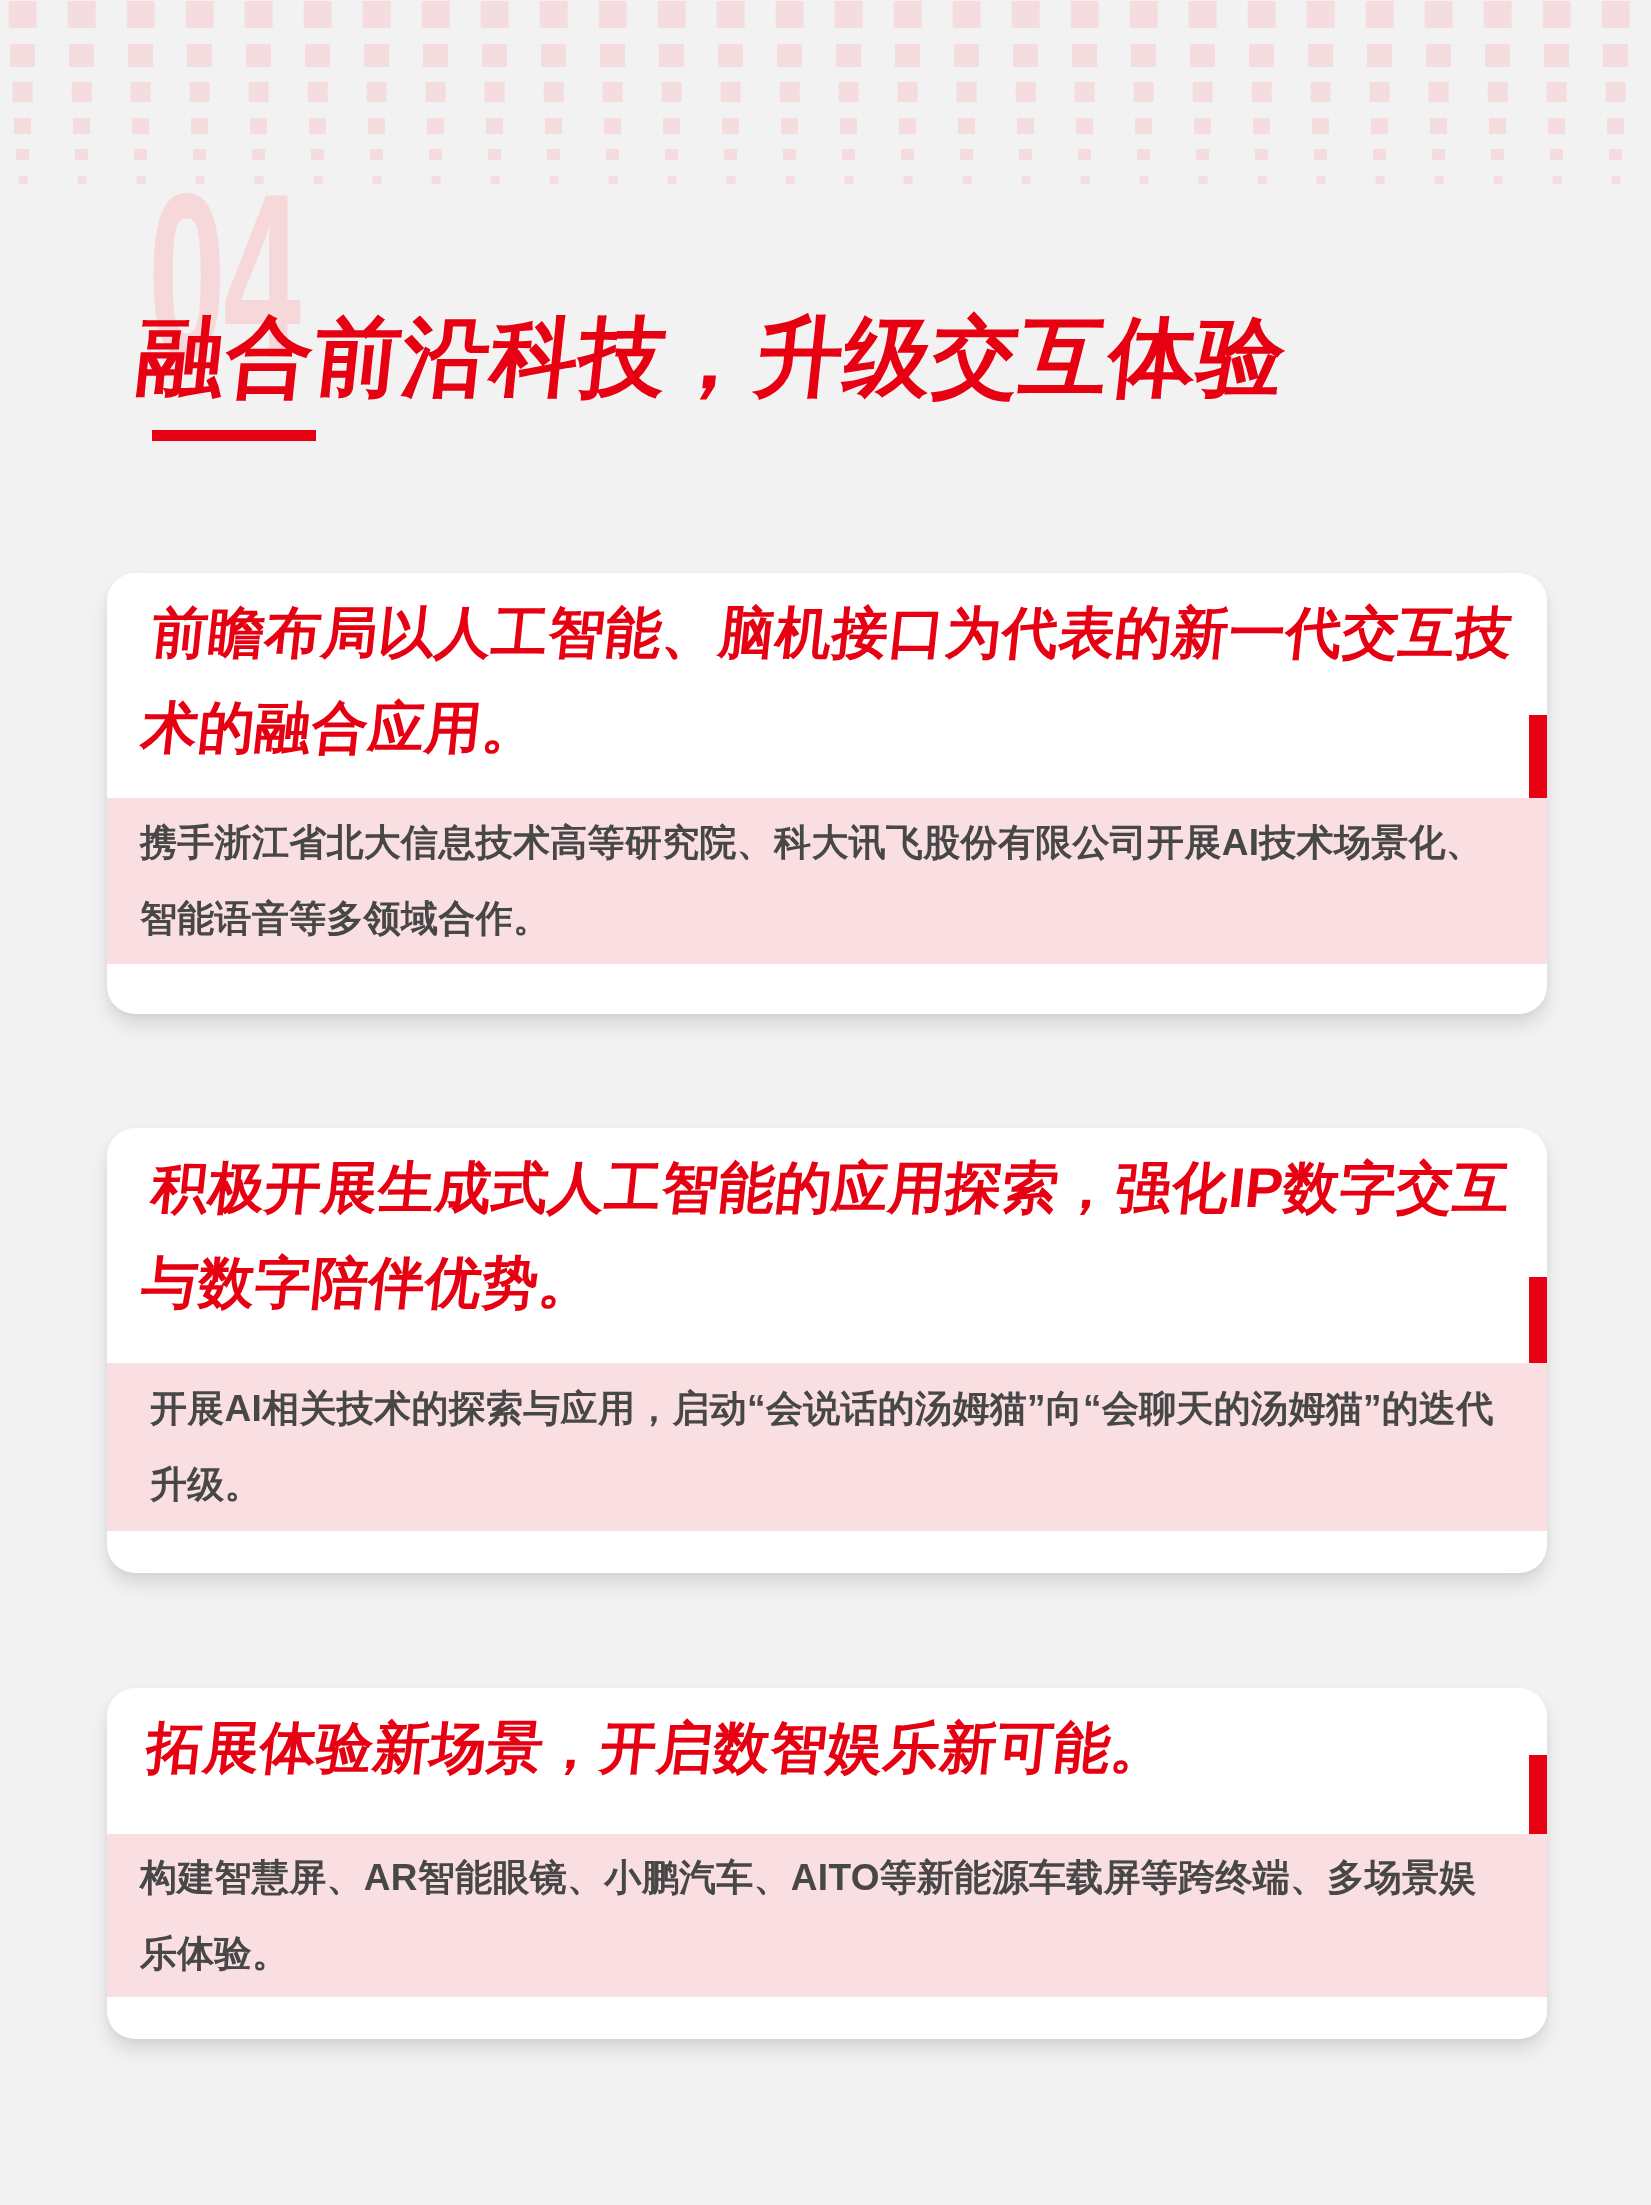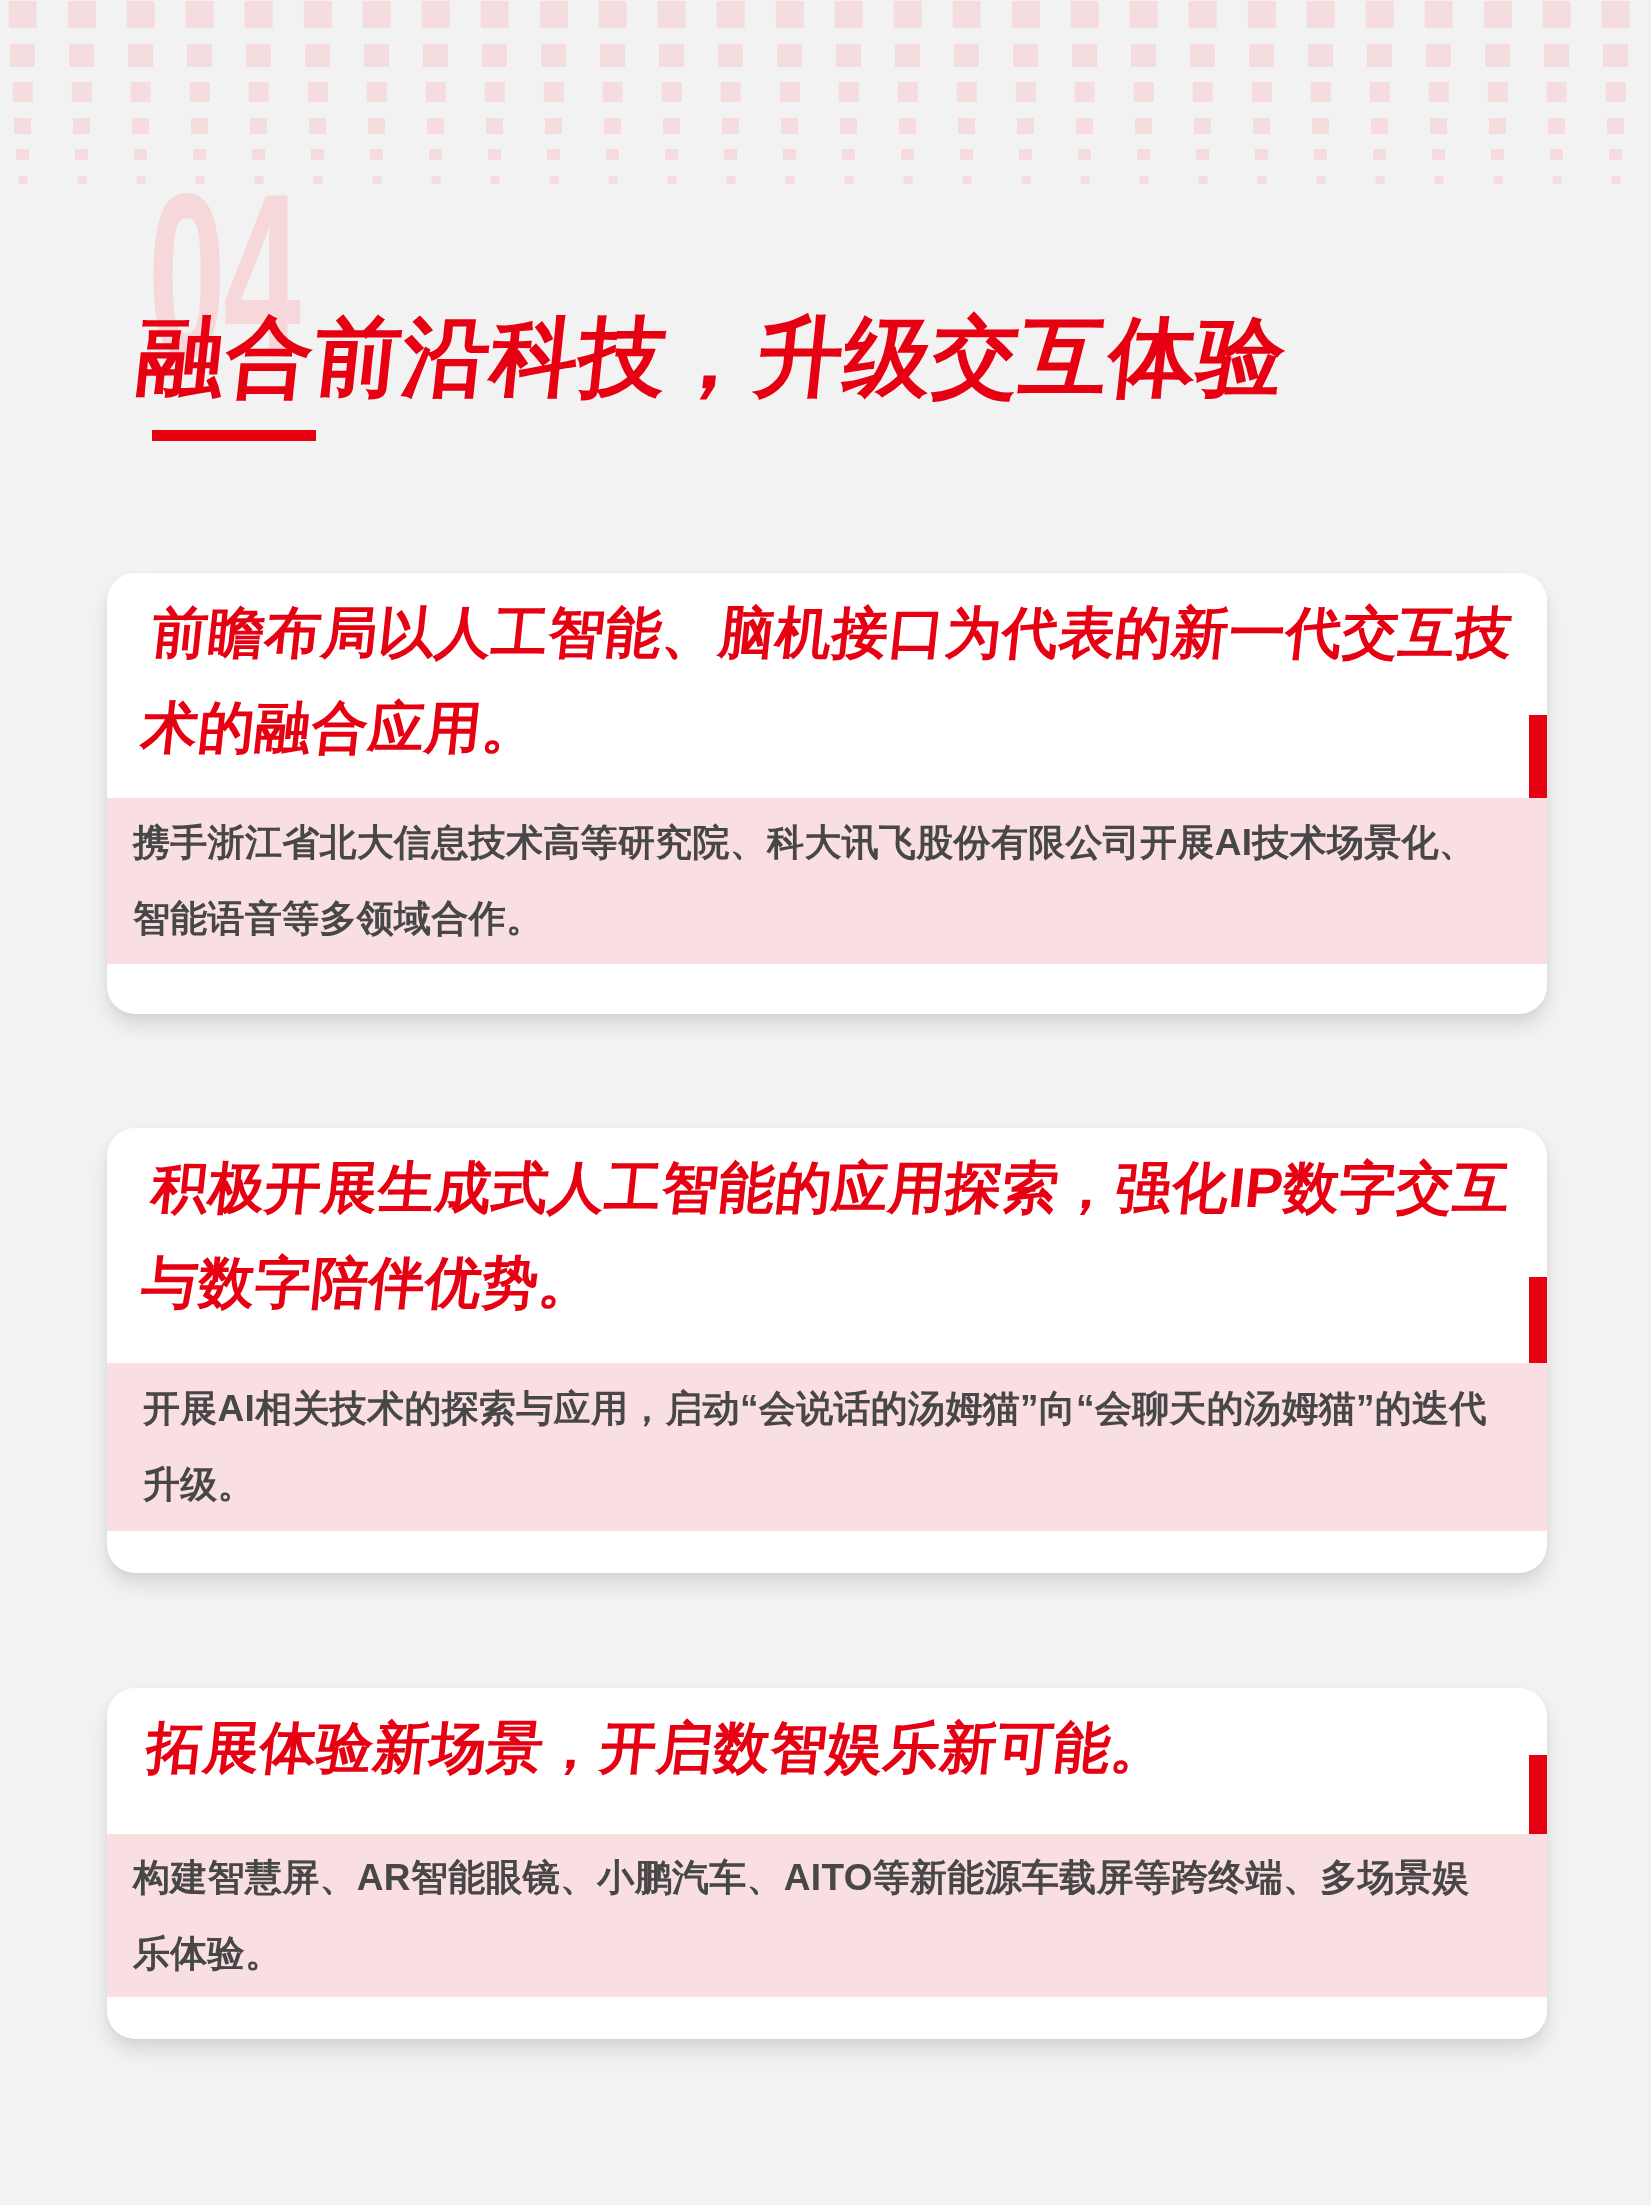--- a/index.html
+++ b/index.html
@@ -90,21 +90,21 @@
   .card-strip{
     position:absolute;left:0;right:0;
     background:var(--pink-strip);
     display:flex;flex-direction:column;justify-content:center;
   }
   .card-1 .card-strip{top:225px;height:166px;}
   .card-2 .card-strip{top:235px;height:168px;padding-left:10px;}
   .card-3 .card-strip{top:146px;height:163px;}
 
   .strip-text{
-    margin-left:26px;width:1350px;
+    margin-left:33px;width:1350px;
     font-size:37px;line-height:76px;font-weight:700;
     color:var(--body-text);
     letter-spacing:0.3px;
   }
 
   .accent-bar{
     position:absolute;right:0;width:18px;
     background:var(--accent-red);
   }
   .card-1 .accent-bar{top:142px;height:83px;}

